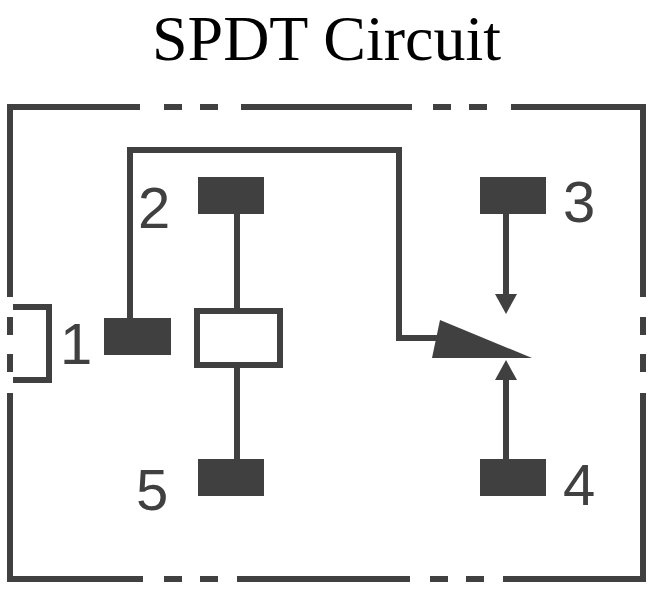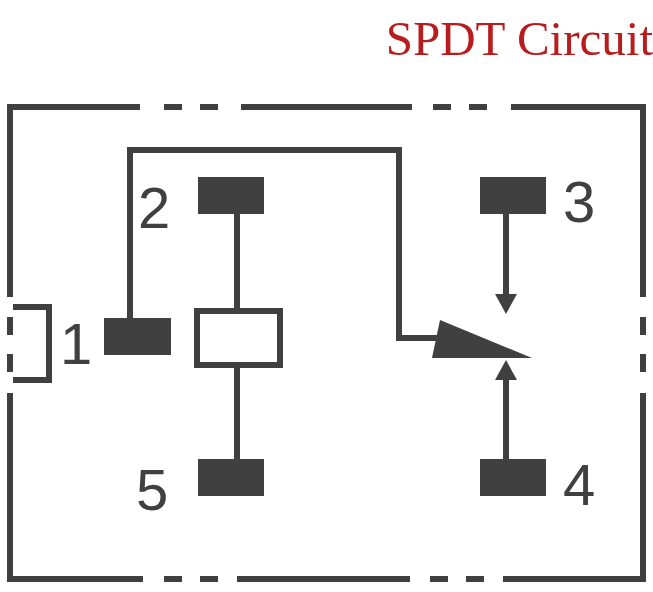--- a/index.html
+++ b/index.html
@@ -1,20 +1,20 @@
 <!DOCTYPE html>
 <html><head>
 <meta charset="utf-8">
 <style>
   html, body { margin: 0; padding: 0; background: #ffffff; }
   body { width: 653px; height: 592px; position: relative; overflow: hidden; }
   .title {
     position: absolute; left: 0; top: 0; width: 653px; height: 90px;
-    text-align: right; font-family: "Liberation Serif", "DejaVu Serif", serif;
-    font-size: 49px; line-height: 78px; color: #b91c1c;
+    text-align: center; font-family: "Liberation Serif", "DejaVu Serif", serif;
+    font-size: 64px; line-height: 78px; color: #000000;
   }
   svg.diagram { position: absolute; left: 0; top: 0; }
   .pin-label { font-family: "Liberation Sans", "DejaVu Sans", sans-serif; font-size: 58px; }
 </style>
 </head>
 <body>
 
 <div class="title">SPDT Circuit</div>
 
 <svg class="diagram" width="653" height="592" viewBox="0 0 653 592">

